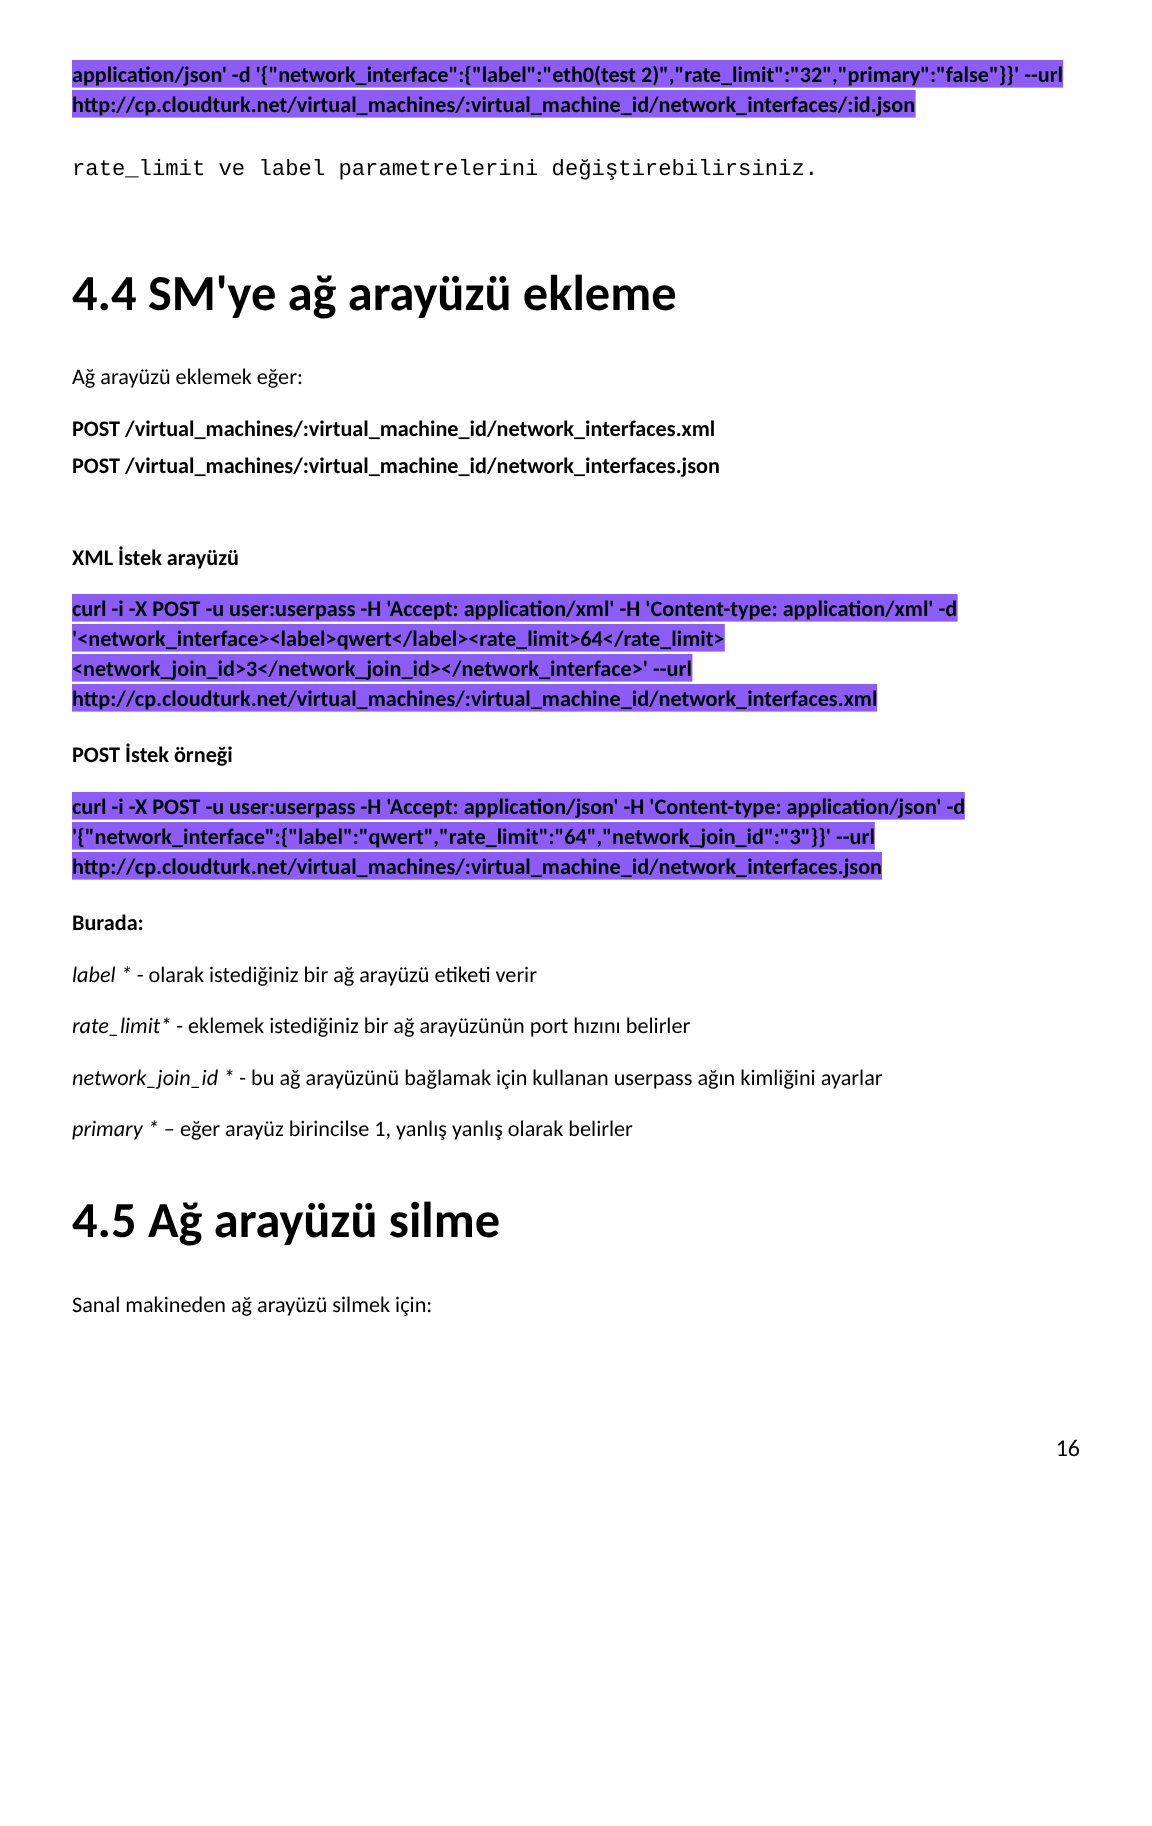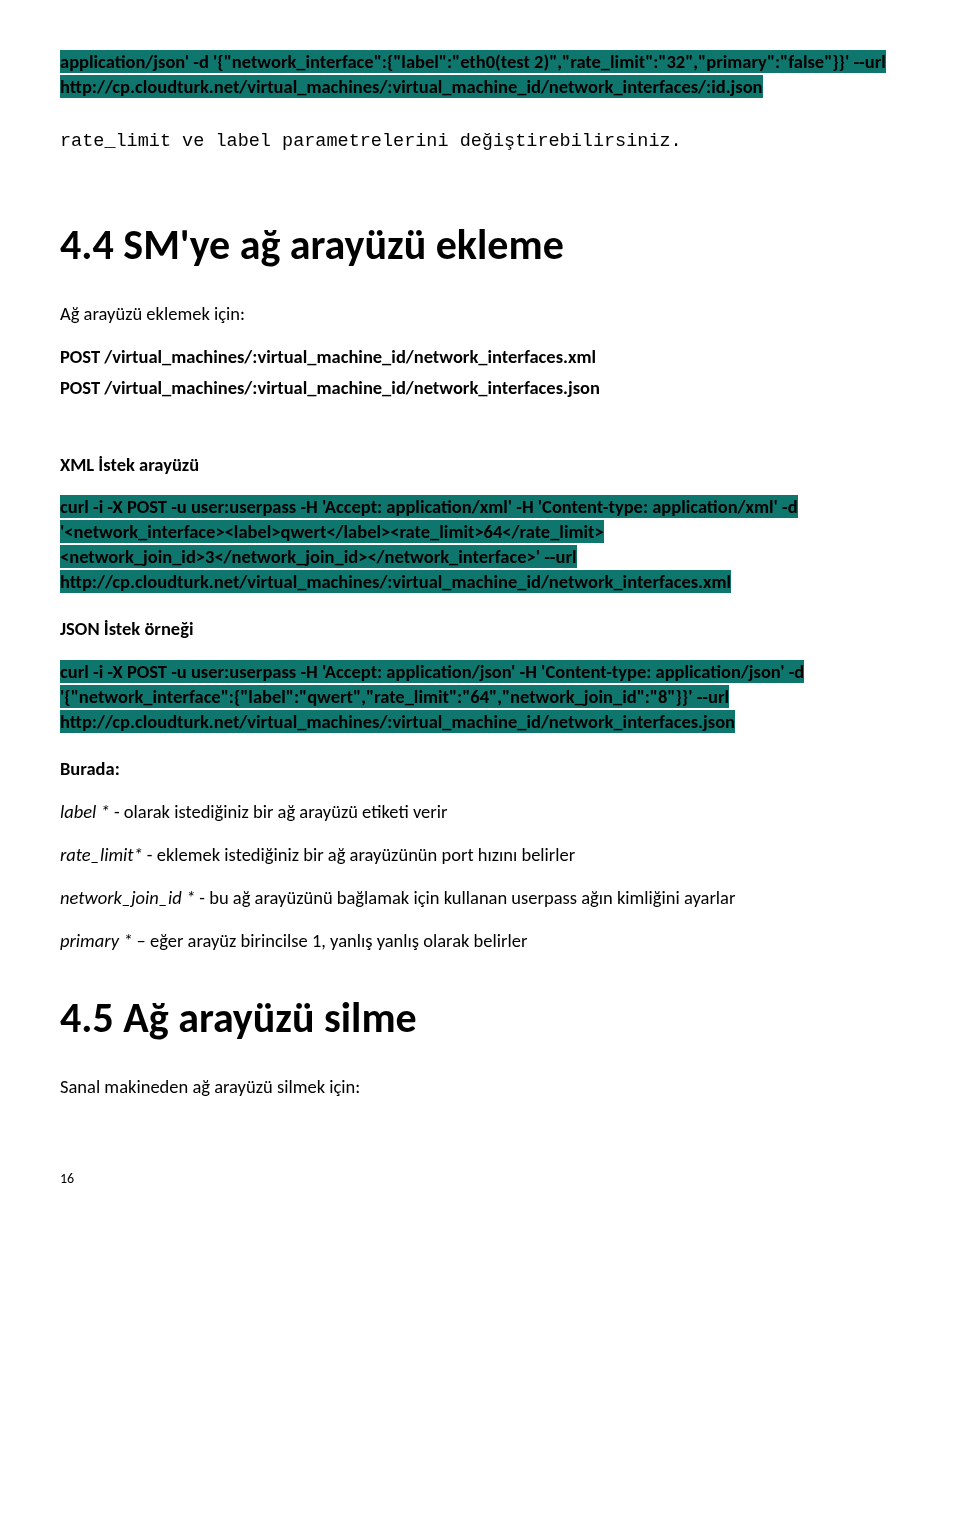--- a/index.html
+++ b/index.html
@@ -7,67 +7,67 @@
     background: #fff;
     margin: 0;
     padding: 50px 60px 40px 60px;
     width: 960px;
     box-sizing: border-box;
     color: #000;
     font-size: 18.5px;
     line-height: 1.35;
   }
   .hl {
-    background: #0f766e;
+    background: #8b5cf6;
   }
   .bold { font-weight: bold; }
   .h2 {
     font-size: 42px;
     font-weight: bold;
     margin-top: 62px;
     margin-bottom: 28px;
   }
   .h2.second {
     margin-top: 36px;
   }
   .p { margin: 18px 0; }
   .p.tight { margin: 6px 0; }
   .center {
-    text-align: left;
-    margin-top: 70px;
-    font-size: 14px;
+    text-align: right;
+    margin-top: 94px;
+    font-size: 20px;
   }
   .spacer { height: 28px; }
   .italic { font-style: italic; text-align: center; }
 </style>
 </head>
 <body>
 
 <div class="bold">
 <span class="hl">application/json' -d '{"network_interface":{"label":"eth0(test 2)","rate_limit":"32","primary":"false"}}' --url http://cp.cloudturk.net/virtual_machines/:virtual_machine_id/network_interfaces/:id.json</span>
 </div>
 
 <div class="p" style="margin-top:30px;font-family:Liberation Mono, monospace;">rate_limit ve label parametrelerini değiştirebilirsiniz.</div>
 
 <div class="h2">4.4 SM'ye ağ arayüzü ekleme</div>
 
-<div class="p">Ağ arayüzü eklemek için:</div>
+<div class="p">Ağ arayüzü eklemek eğer:</div>
 <div class="p tight bold">POST   /virtual_machines/:virtual_machine_id/network_interfaces.xml</div>
 <div class="p tight bold">POST   /virtual_machines/:virtual_machine_id/network_interfaces.json</div>
 
 <div class="spacer"></div>
 
 <div class="p bold">XML İstek arayüzü</div>
 <div class="bold" style="margin:12px 0 22px 0;">
 <span class="hl">curl -i -X POST -u user:userpass -H 'Accept: application/xml' -H 'Content-type: application/xml' -d '&lt;network_interface&gt;&lt;label&gt;qwert&lt;/label&gt;&lt;rate_limit&gt;64&lt;/rate_limit&gt;&lt;network_join_id&gt;3&lt;/network_join_id&gt;&lt;/network_interface&gt;' --url http://cp.cloudturk.net/virtual_machines/:virtual_machine_id/network_interfaces.xml</span>
 </div>
 
-<div class="p bold">JSON İstek örneği</div>
+<div class="p bold">POST İstek örneği</div>
 <div class="bold" style="margin:12px 0 22px 0;">
-<span class="hl">curl -i -X POST -u user:userpass -H 'Accept: application/json' -H 'Content-type: application/json' -d '{"network_interface":{"label":"qwert","rate_limit":"64","network_join_id":"8"}}' --url http://cp.cloudturk.net/virtual_machines/:virtual_machine_id/network_interfaces.json</span>
+<span class="hl">curl -i -X POST -u user:userpass -H 'Accept: application/json' -H 'Content-type: application/json' -d '{"network_interface":{"label":"qwert","rate_limit":"64","network_join_id":"3"}}' --url http://cp.cloudturk.net/virtual_machines/:virtual_machine_id/network_interfaces.json</span>
 </div>
 
 <div class="p bold">Burada:</div>
 
 <div class="p">
 <span class="italic">label *</span><span> - olarak istediğiniz bir ağ arayüzü etiketi verir</span>
 </div>
 <div class="p">
 <span class="italic">rate_limit*</span><span> - eklemek istediğiniz bir ağ arayüzünün port hızını belirler</span>
 </div>

